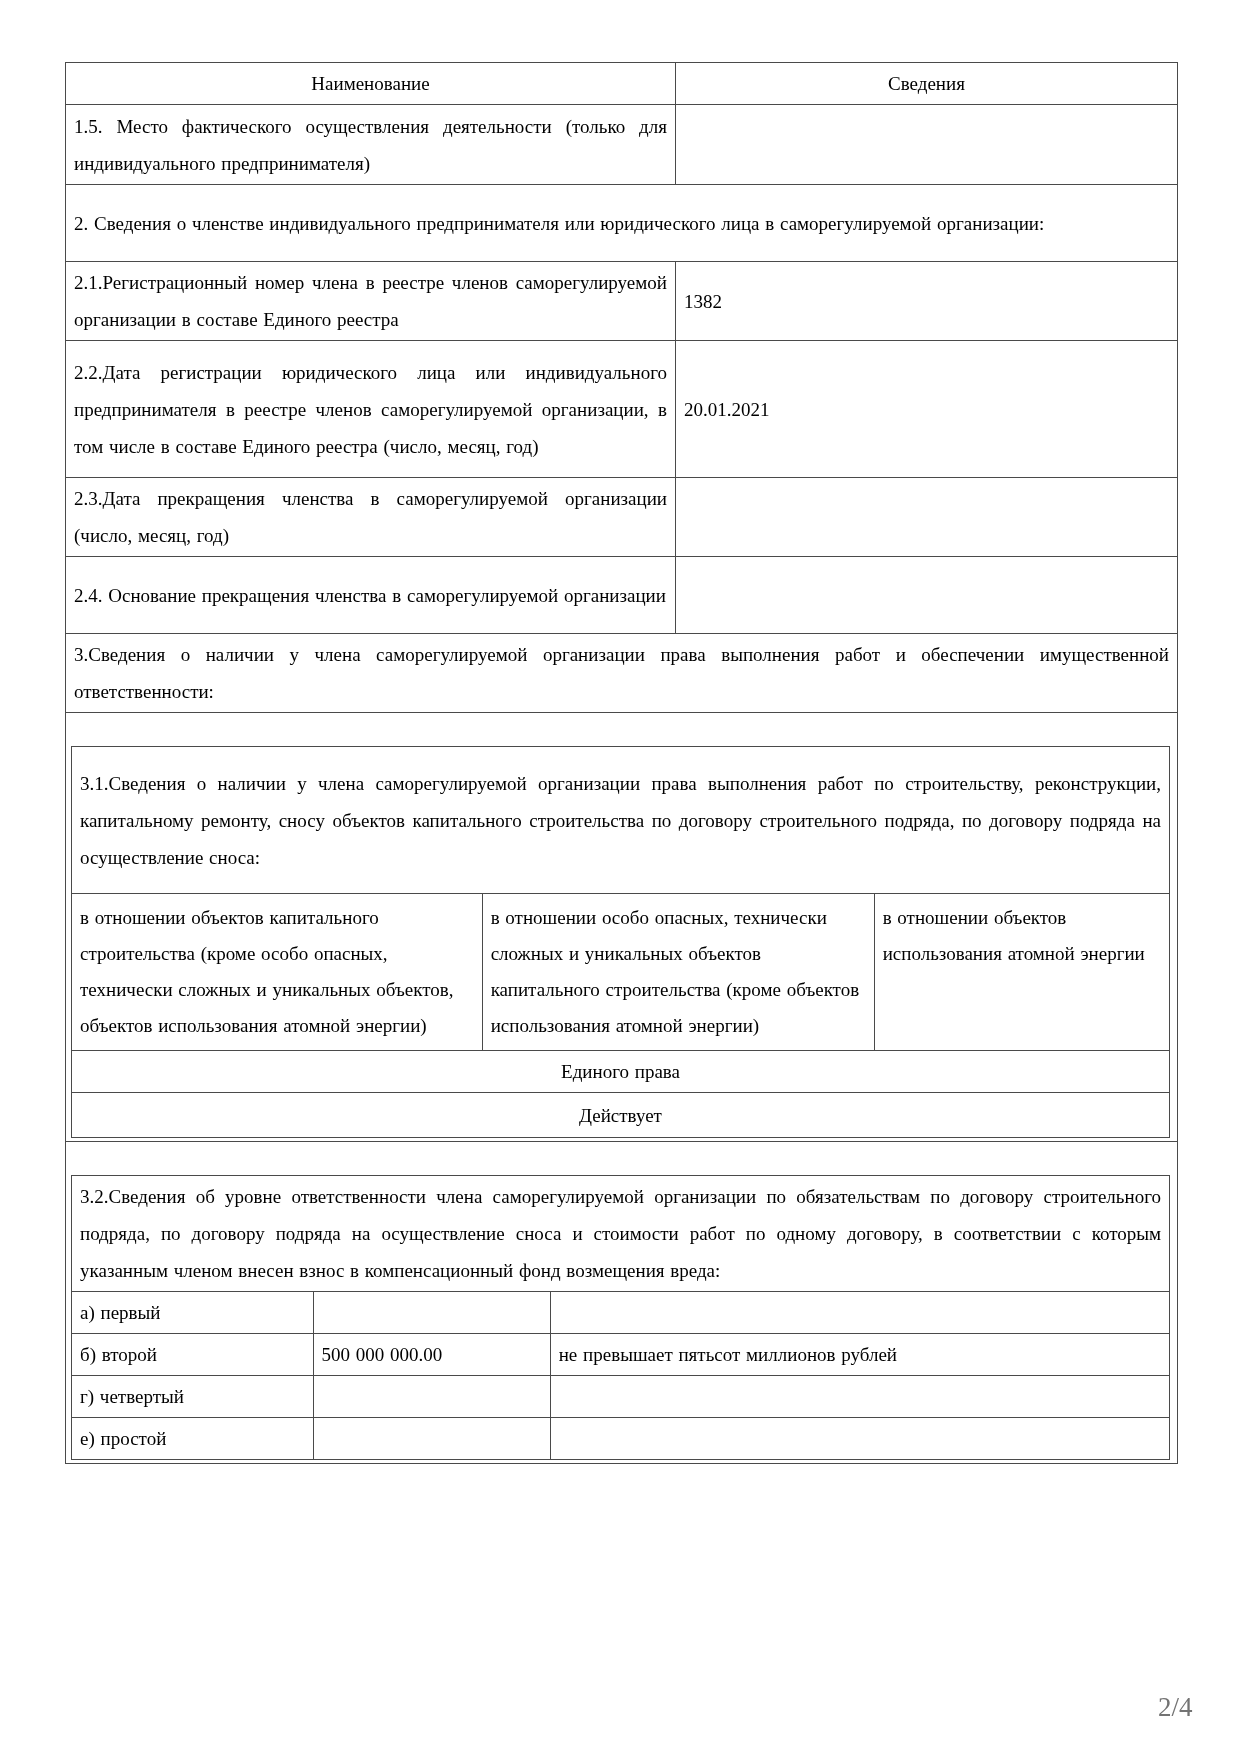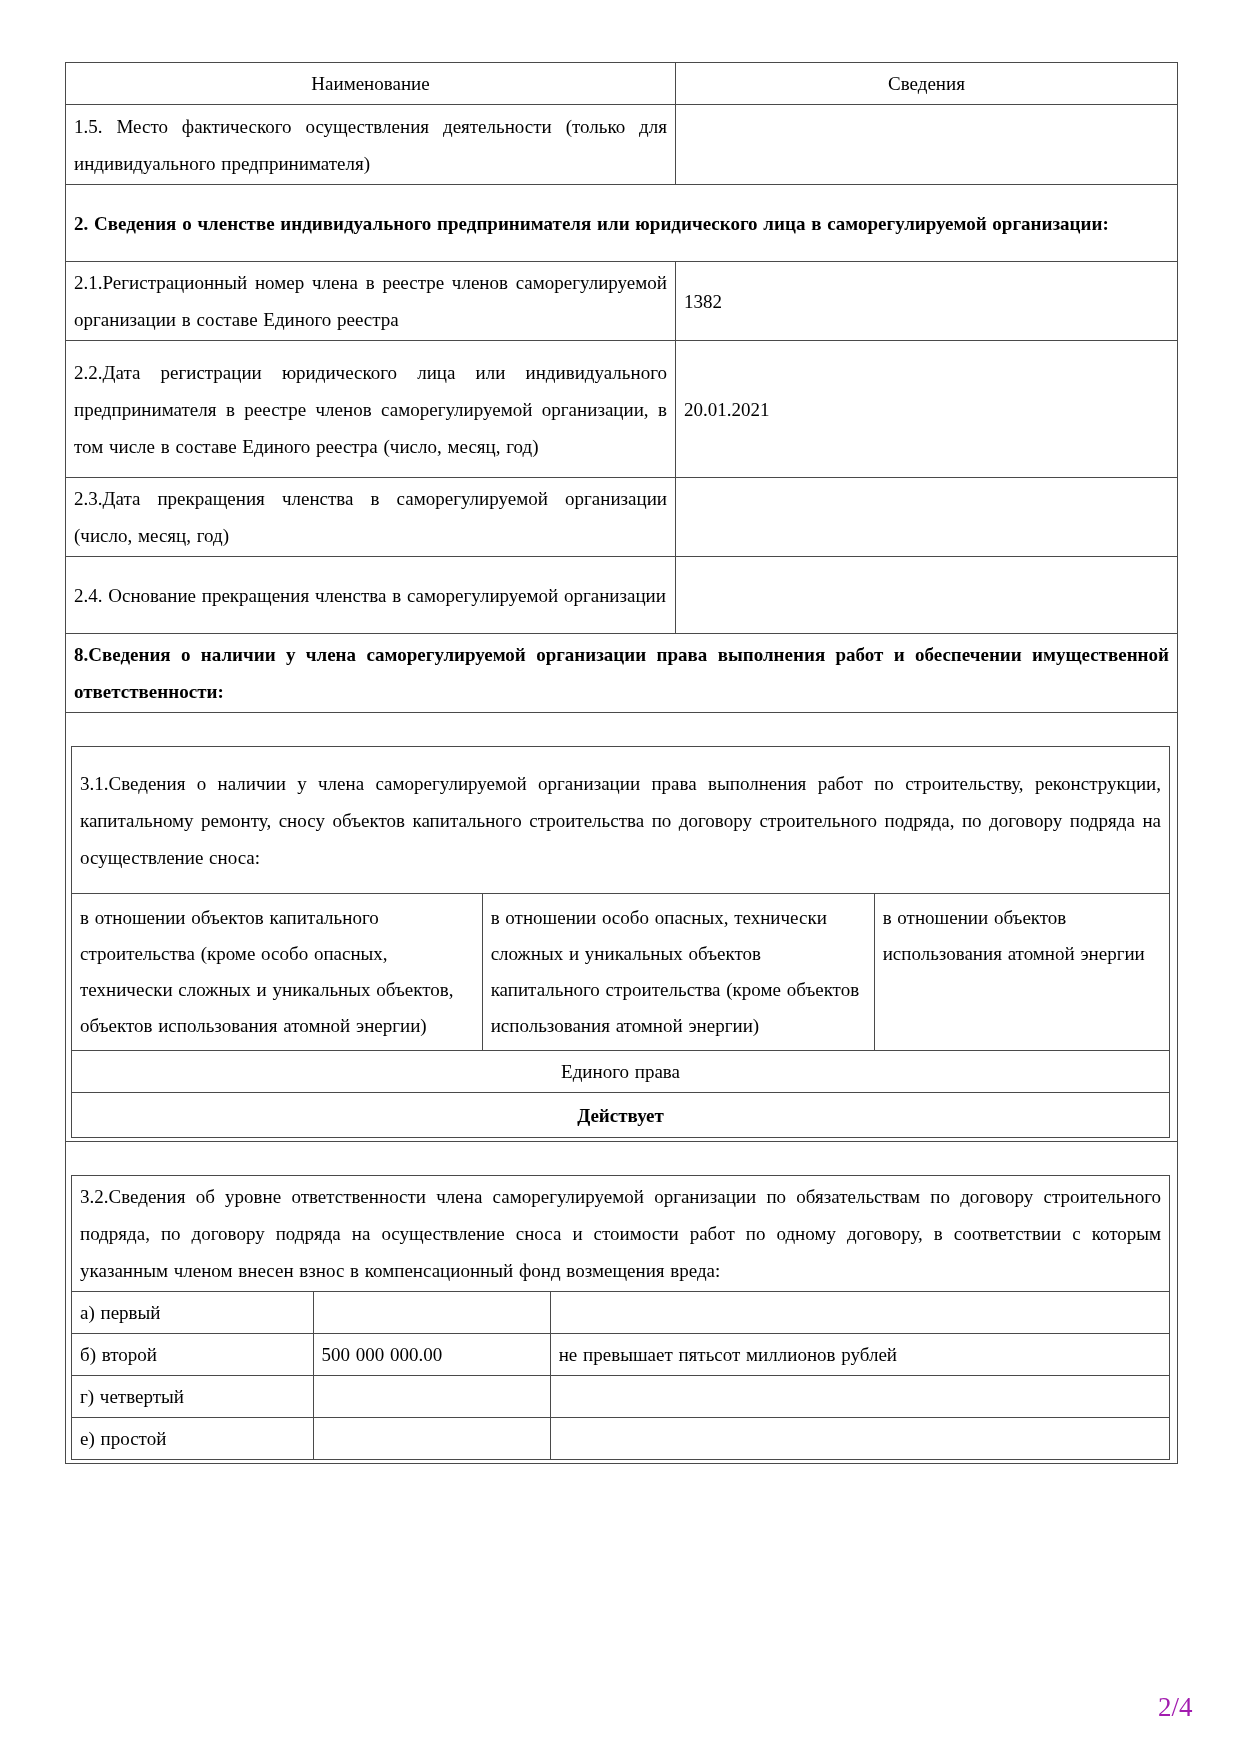--- a/index.html
+++ b/index.html
@@ -16,40 +16,40 @@
   td {
     border: 1px solid #4a4a4a;
     font-size: 19px;
     line-height: 37px;
     padding: 2px 8px;
     vertical-align: middle;
     word-spacing: 1px;
     overflow: hidden;
   }
   .just { text-align: justify; }
-  .bold { font-weight: bold; }
+  .bold { font-weight: normal; }
   .center { text-align: center; }
   .hdr td { height: 29px; text-align: center; }
   .val-cell { text-align: left; }
 
   
   .wrap-cell { padding: 33px 7px 3px 5px; }
   .inner td { font-size: 19px; }
   .inner .cols td { line-height: 36px; padding: 6px 8px; vertical-align: top; }
   .inner .title-cell { line-height: 37px; }
   .ans td { height: 42px; }
   .status-row td { height: 40px; }
   .status-val td { height: 45px; }
   .lvl td { height: 40px; }
 
   .page-number {
     position: absolute;
     left: 1158px; top: 1692px;
     font-size: 27px;
-    color: #a21caf;
+    color: #737373;
   }
 </style>
 </head>
 <body>
 
 <div class="sheet">
   <table>
     <colgroup>
         <col style="width:610px">
         <col>
@@ -84,21 +84,21 @@
       <td class="just">2.3.Дата прекращения членства в саморегулируемой организации (число, месяц, год)</td>
       <td class="val-cell"></td>
     </tr>
 
     <tr style="height:77px">
       <td class="just">2.4. Основание прекращения членства в саморегулируемой организации</td>
       <td class="val-cell"></td>
     </tr>
 
     <tr style="height:73px">
-      <td colspan="2" class="just bold">8.Сведения о наличии у члена саморегулируемой организации права выполнения работ и обеспечении имущественной ответственности:</td>
+      <td colspan="2" class="just bold">3.Сведения о наличии у члена саморегулируемой организации права выполнения работ и обеспечении имущественной ответственности:</td>
     </tr>
 
     <tr>
       <td colspan="2" class="wrap-cell">
         <table class="inner">
           <colgroup>
                 <col style="width:37.4%">
                 <col style="width:35.7%">
                 <col>
               </colgroup>

